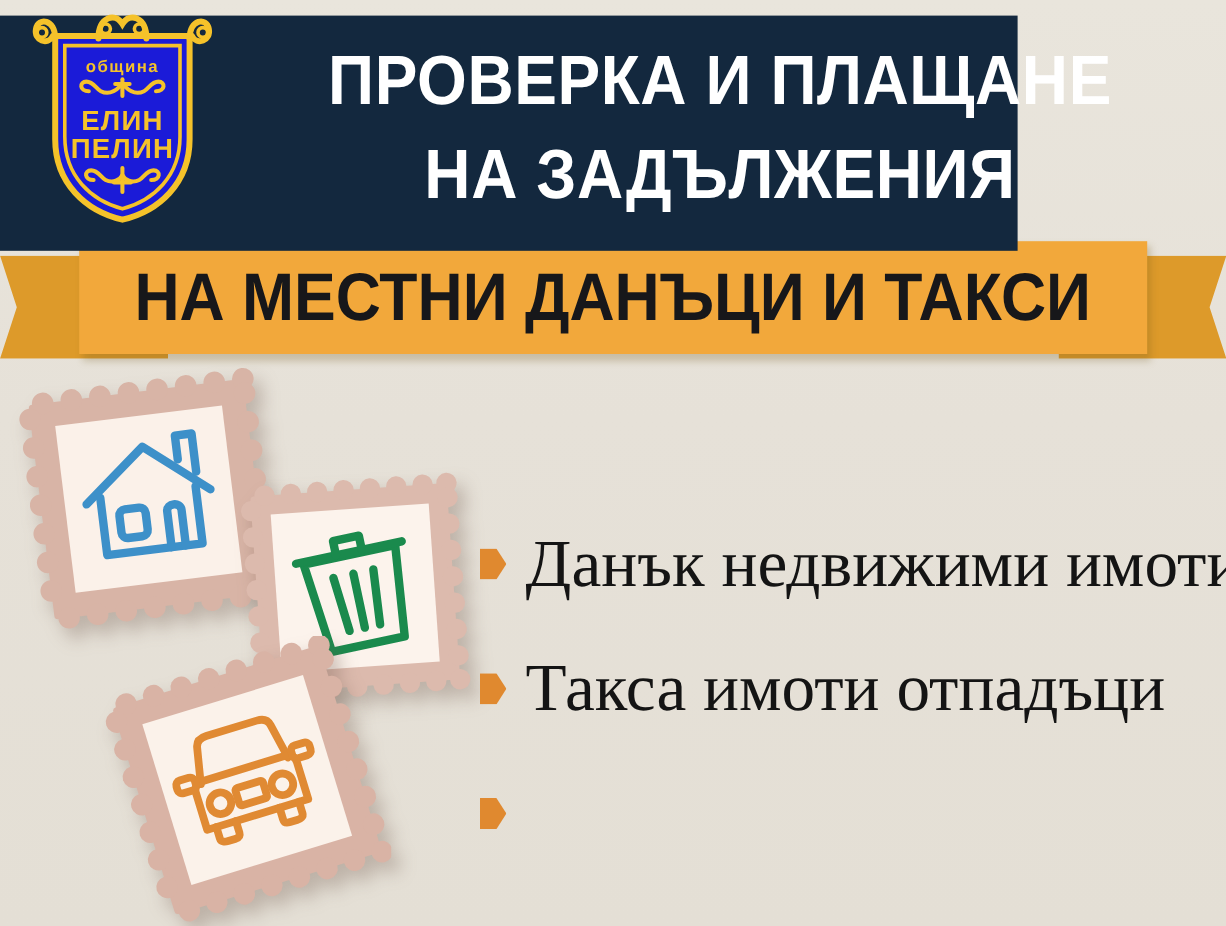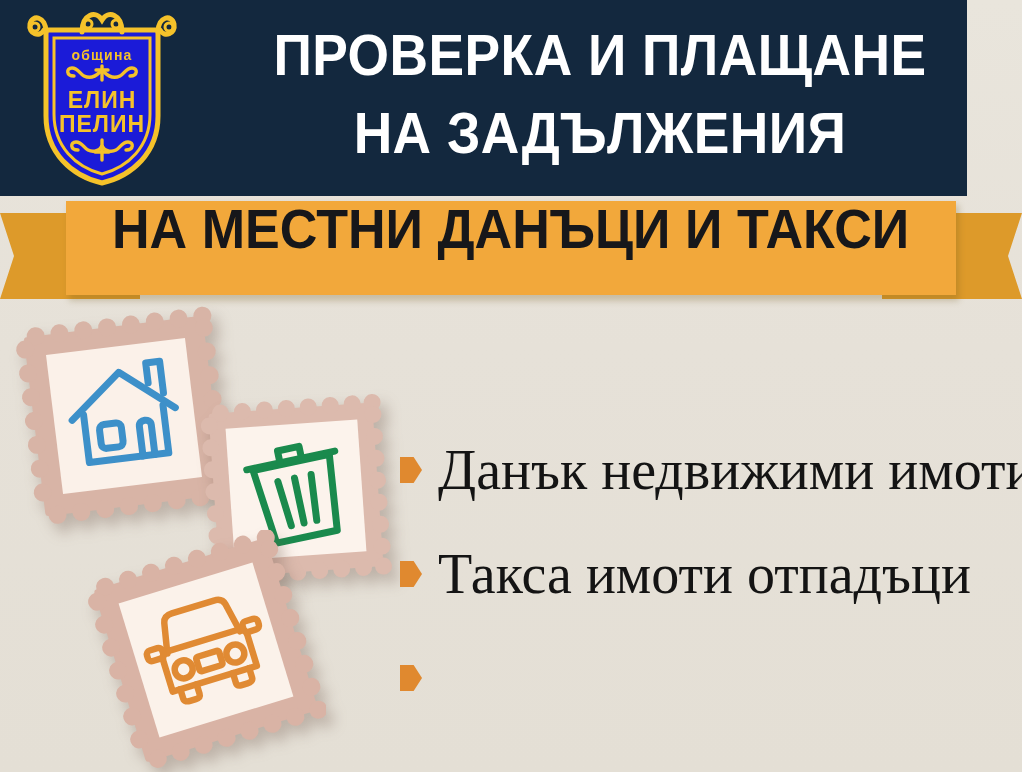--- a/index.html
+++ b/index.html
@@ -18,22 +18,22 @@
     height: 772px;
     overflow: hidden;
     background: #e7e2d9;
     background: linear-gradient(180deg, #e9e5dc 0%, #e6e1d8 45%, #e4dfd5 100%);
   }
 
   
   .header {
     position: absolute;
     left: 0;
-    top: 0;
-    width: 967px;
+    top: 13px;
+    width: 848px;
     height: 196px;
     background: #13283e;
     z-index: 5;
   }
 
   .header-title {
     position: absolute;
     left: 190px;
     top: 16px;
     width: 820px;
@@ -97,21 +97,21 @@
     filter: blur(3px);
   }
   .ribbon-main {
     position: absolute;
     left: 66px;
     top: 2px;
     width: 890px;
     height: 94px;
     background: #f2a83b;
     display: flex;
-    align-items: flex-start;
+    align-items: center;
     justify-content: center;
   }
   .ribbon-text {
     color: #17171a;
     font-family: "Liberation Sans", sans-serif;
     font-weight: 700;
     font-size: 56px;
     line-height: 56px;
     letter-spacing: 0px;
     transform: scaleX(0.93);

